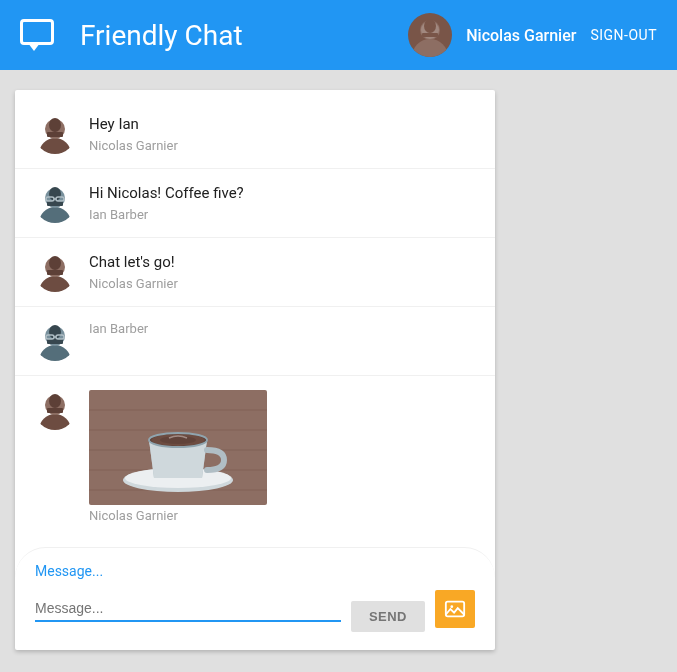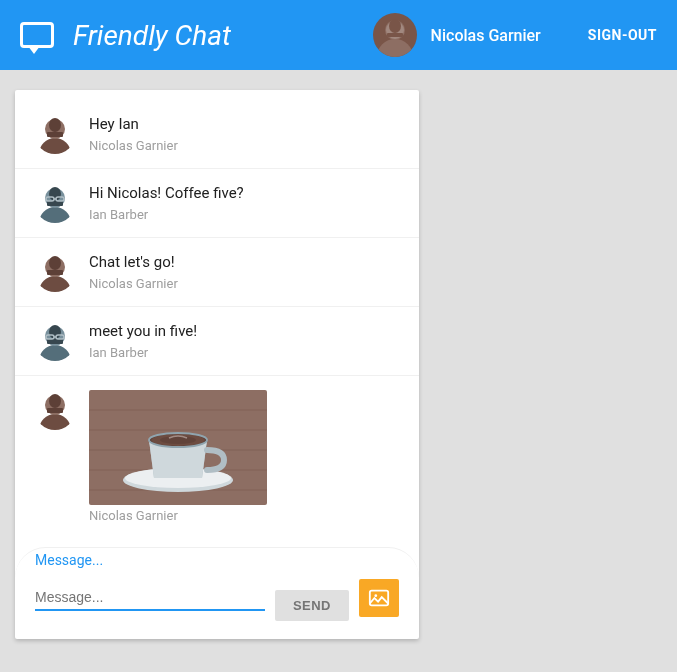--- a/index.html
+++ b/index.html
@@ -14,23 +14,21 @@
     .header {
       background: #2196F3;
       height: 70px;
       display: flex;
       align-items: center;
       padding: 0 20px;
       justify-content: space-between;
     }
     .header-left {
       display: flex;
-      align-items: center;
-      gap: 19px;
-      font-style: italic;
+      gap: 26px;
     }
     .header-icon {
       width: 34px;
       height: 26px;
       border: 3px solid white;
       border-radius: 4px;
       position: relative;
     }
     .header-icon::after {
       content: '';
@@ -66,40 +64,39 @@
       height: 100%;
     }
     .user-name {
       color: white;
       font-size: 16px;
       font-weight: 500;
     }
     .sign-out {
       color: white;
       font-size: 14px;
-      font-weight: 700;
+      font-weight: 400;
       letter-spacing: 0.5px;
       cursor: pointer;
       text-transform: uppercase;
-      margin-left: 33px;
     }
 
     
     .main-content {
       padding: 20px 15px;
       display: flex;
       justify-content: flex-start;
     }
 
     
     .chat-card {
       background: white;
       border-radius: 2px;
       box-shadow: 0 2px 4px rgba(0,0,0,0.2);
-      width: 404px;
+      width: 480px;
       overflow: hidden;
     }
 
     
     .messages-list {
       padding: 10px 0;
     }
 
     .message-item {
       display: flex;
@@ -145,21 +142,21 @@
     
     .coffee-image {
       width: 178px;
       height: 115px;
       border-radius: 2px;
       overflow: hidden;
     }
 
     
     .input-area {
-      padding: 4px 20px 18px 20px;
+      padding: 15px 20px 18px 20px;
       border-top: 1px solid #f0f0f0;
       border-radius: 31px;
     }
 
     .message-label {
       font-size: 14px;
       color: #2196F3;
       margin-bottom: 6px;
       display: block;
     }
@@ -283,21 +280,20 @@
           <div class="avatar-msg"><svg viewBox="0 0 40 40" xmlns="http://www.w3.org/2000/svg" class="avatar-face">
       <circle cx="20" cy="40" r="16" fill="#546E7A"></circle>
       <circle cx="20" cy="15" r="10" fill="#78909C"></circle>
       <ellipse cx="20" cy="11" rx="6" ry="7" fill="#37474F"></ellipse>
       <rect x="12" y="18" width="16" height="5" fill="#37474F" rx="1"></rect>
       <rect x="11" y="14" width="8" height="4" rx="2" fill="none" stroke="#B0BEC5" stroke-width="1.5"></rect>
       <rect x="21" y="14" width="8" height="4" rx="2" fill="none" stroke="#B0BEC5" stroke-width="1.5"></rect>
       <line x1="19" y1="16" x2="21" y2="16" stroke="#B0BEC5" stroke-width="1.5"></line>
     </svg></div>
           <div class="message-body">
-            <span class="message-text">meet you in five!</span>
             <span class="message-sender">Ian Barber</span>
           </div>
         </div>
         <div class="message-item">
           <div class="avatar-msg"><svg viewBox="0 0 40 40" xmlns="http://www.w3.org/2000/svg" class="avatar-face">
       <circle cx="20" cy="40" r="16" fill="#6D4C41"></circle>
       <circle cx="20" cy="15" r="10" fill="#8D6E63"></circle>
       <ellipse cx="20" cy="11" rx="6" ry="7" fill="#5D4037"></ellipse>
       <rect x="12" y="18" width="16" height="5" fill="#5D4037" rx="1"></rect>
     </svg></div>

